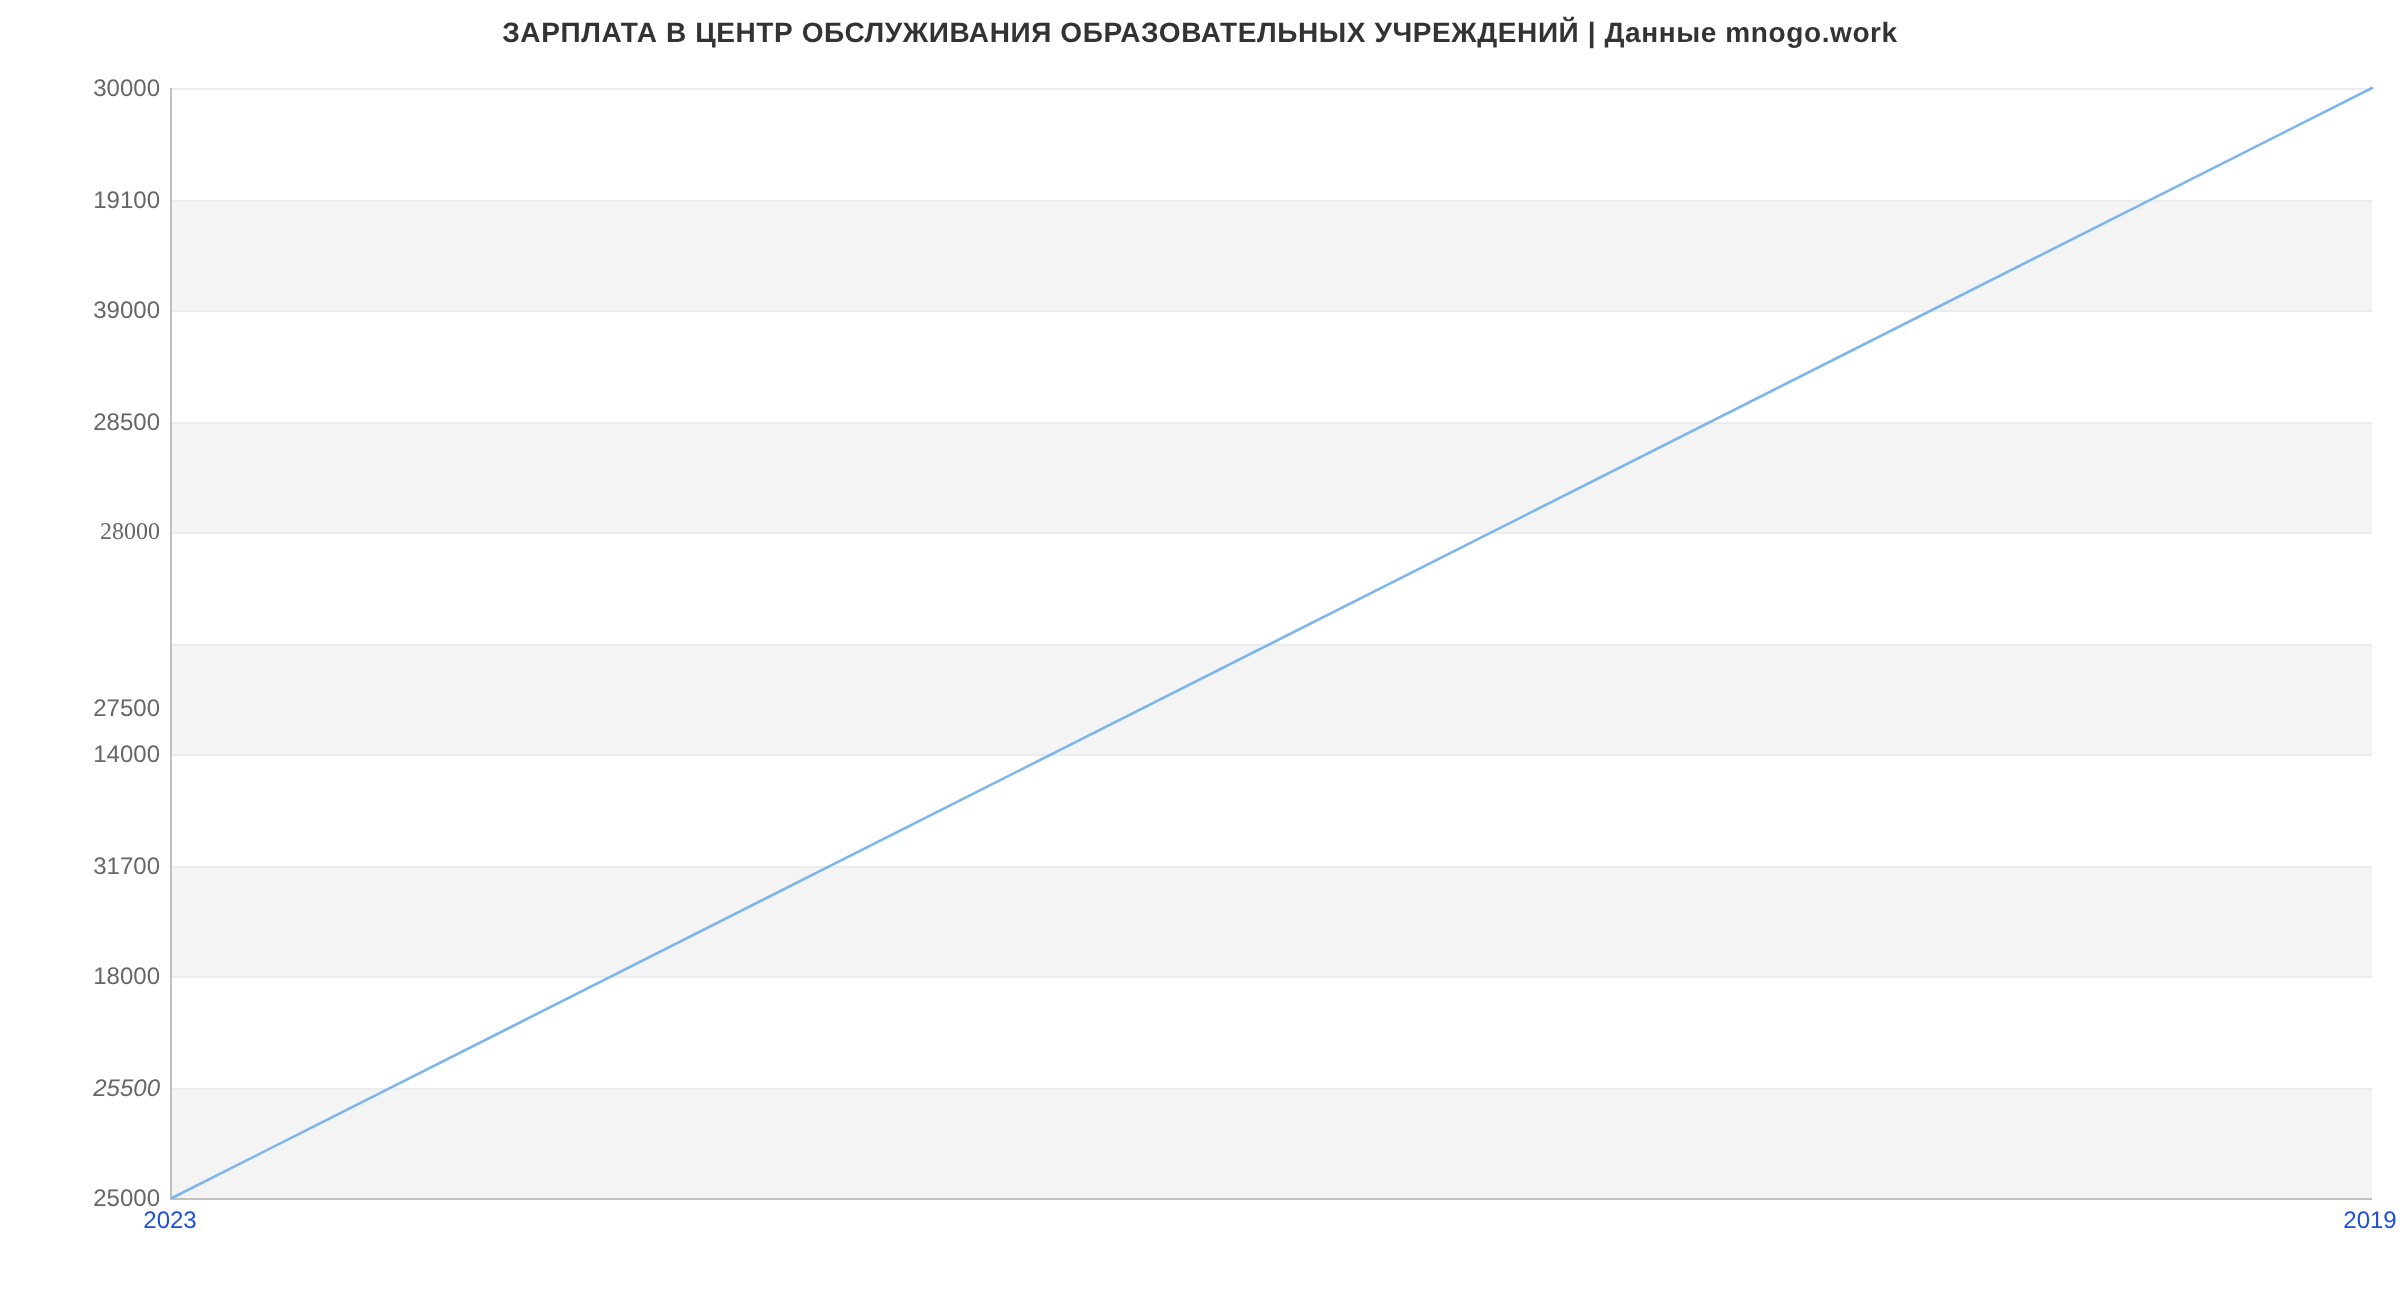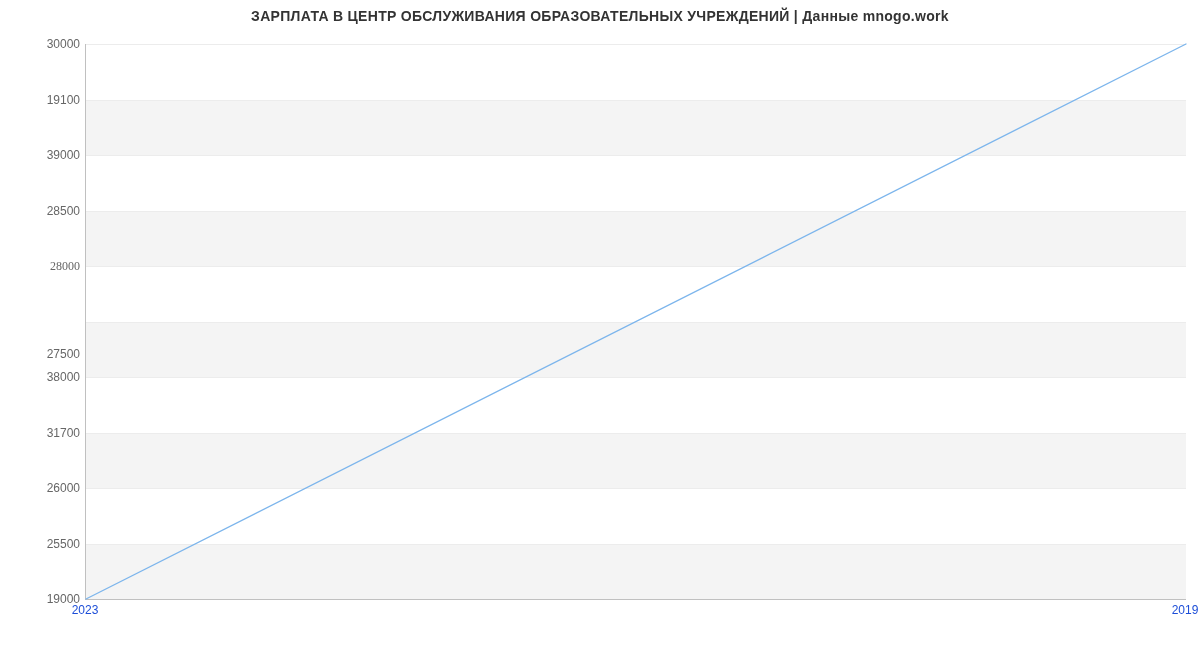--- a/index.html
+++ b/index.html
@@ -102,25 +102,25 @@
       <div class="gridline" style="top: 277.5px;"></div>
       <div class="gridline" style="top: 222px;"></div>
       <div class="gridline" style="top: 166.5px;"></div>
       <div class="gridline" style="top: 111px;"></div>
       <div class="gridline" style="top: 55.5px;"></div>
       <div class="gridline" style="top: 0px;"></div>
       <svg class="line-layer" viewBox="0 0 1100 555" preserveAspectRatio="none">
       <path class="series-line" d="M0,555 L1100,0" style="stroke: rgb(124, 181, 236);"></path>
     </svg>
   </div>
-<div class="y-tick-label" style="top: 599px;">19000</div>
-    <div class="y-tick-label" style="top: 543.5px;">25500</div>
-    <div class="y-tick-label" style="top: 488px;">26000</div>
+<div class="y-tick-label" style="top: 599px;">25000</div>
+    <div class="y-tick-label" style="top: 543.5px; font-style: italic;">25500</div>
+    <div class="y-tick-label" style="top: 488px;">18000</div>
     <div class="y-tick-label" style="top: 432.5px;">31700</div>
-    <div class="y-tick-label" style="top: 377px;">38000</div>
+    <div class="y-tick-label" style="top: 377px;">14000</div>
     <div class="y-tick-label" style="top: 321.5px; margin-top: 32px;">27500</div>
     <div class="y-tick-label" style="top: 266px; font-family: Liberation Serif, serif;">28000</div>
     <div class="y-tick-label" style="top: 210.5px; padding-left: 20px;">28500</div>
     <div class="y-tick-label" style="top: 155px;">39000</div>
     <div class="y-tick-label" style="top: 99.5px;">19100</div>
     <div class="y-tick-label" style="top: 44px;">30000</div>
     <div class="x-tick-label" style="left: 85px;">2023</div>
     <div class="x-tick-label" style="left: 1185px;">2019</div>
   </div>
 

